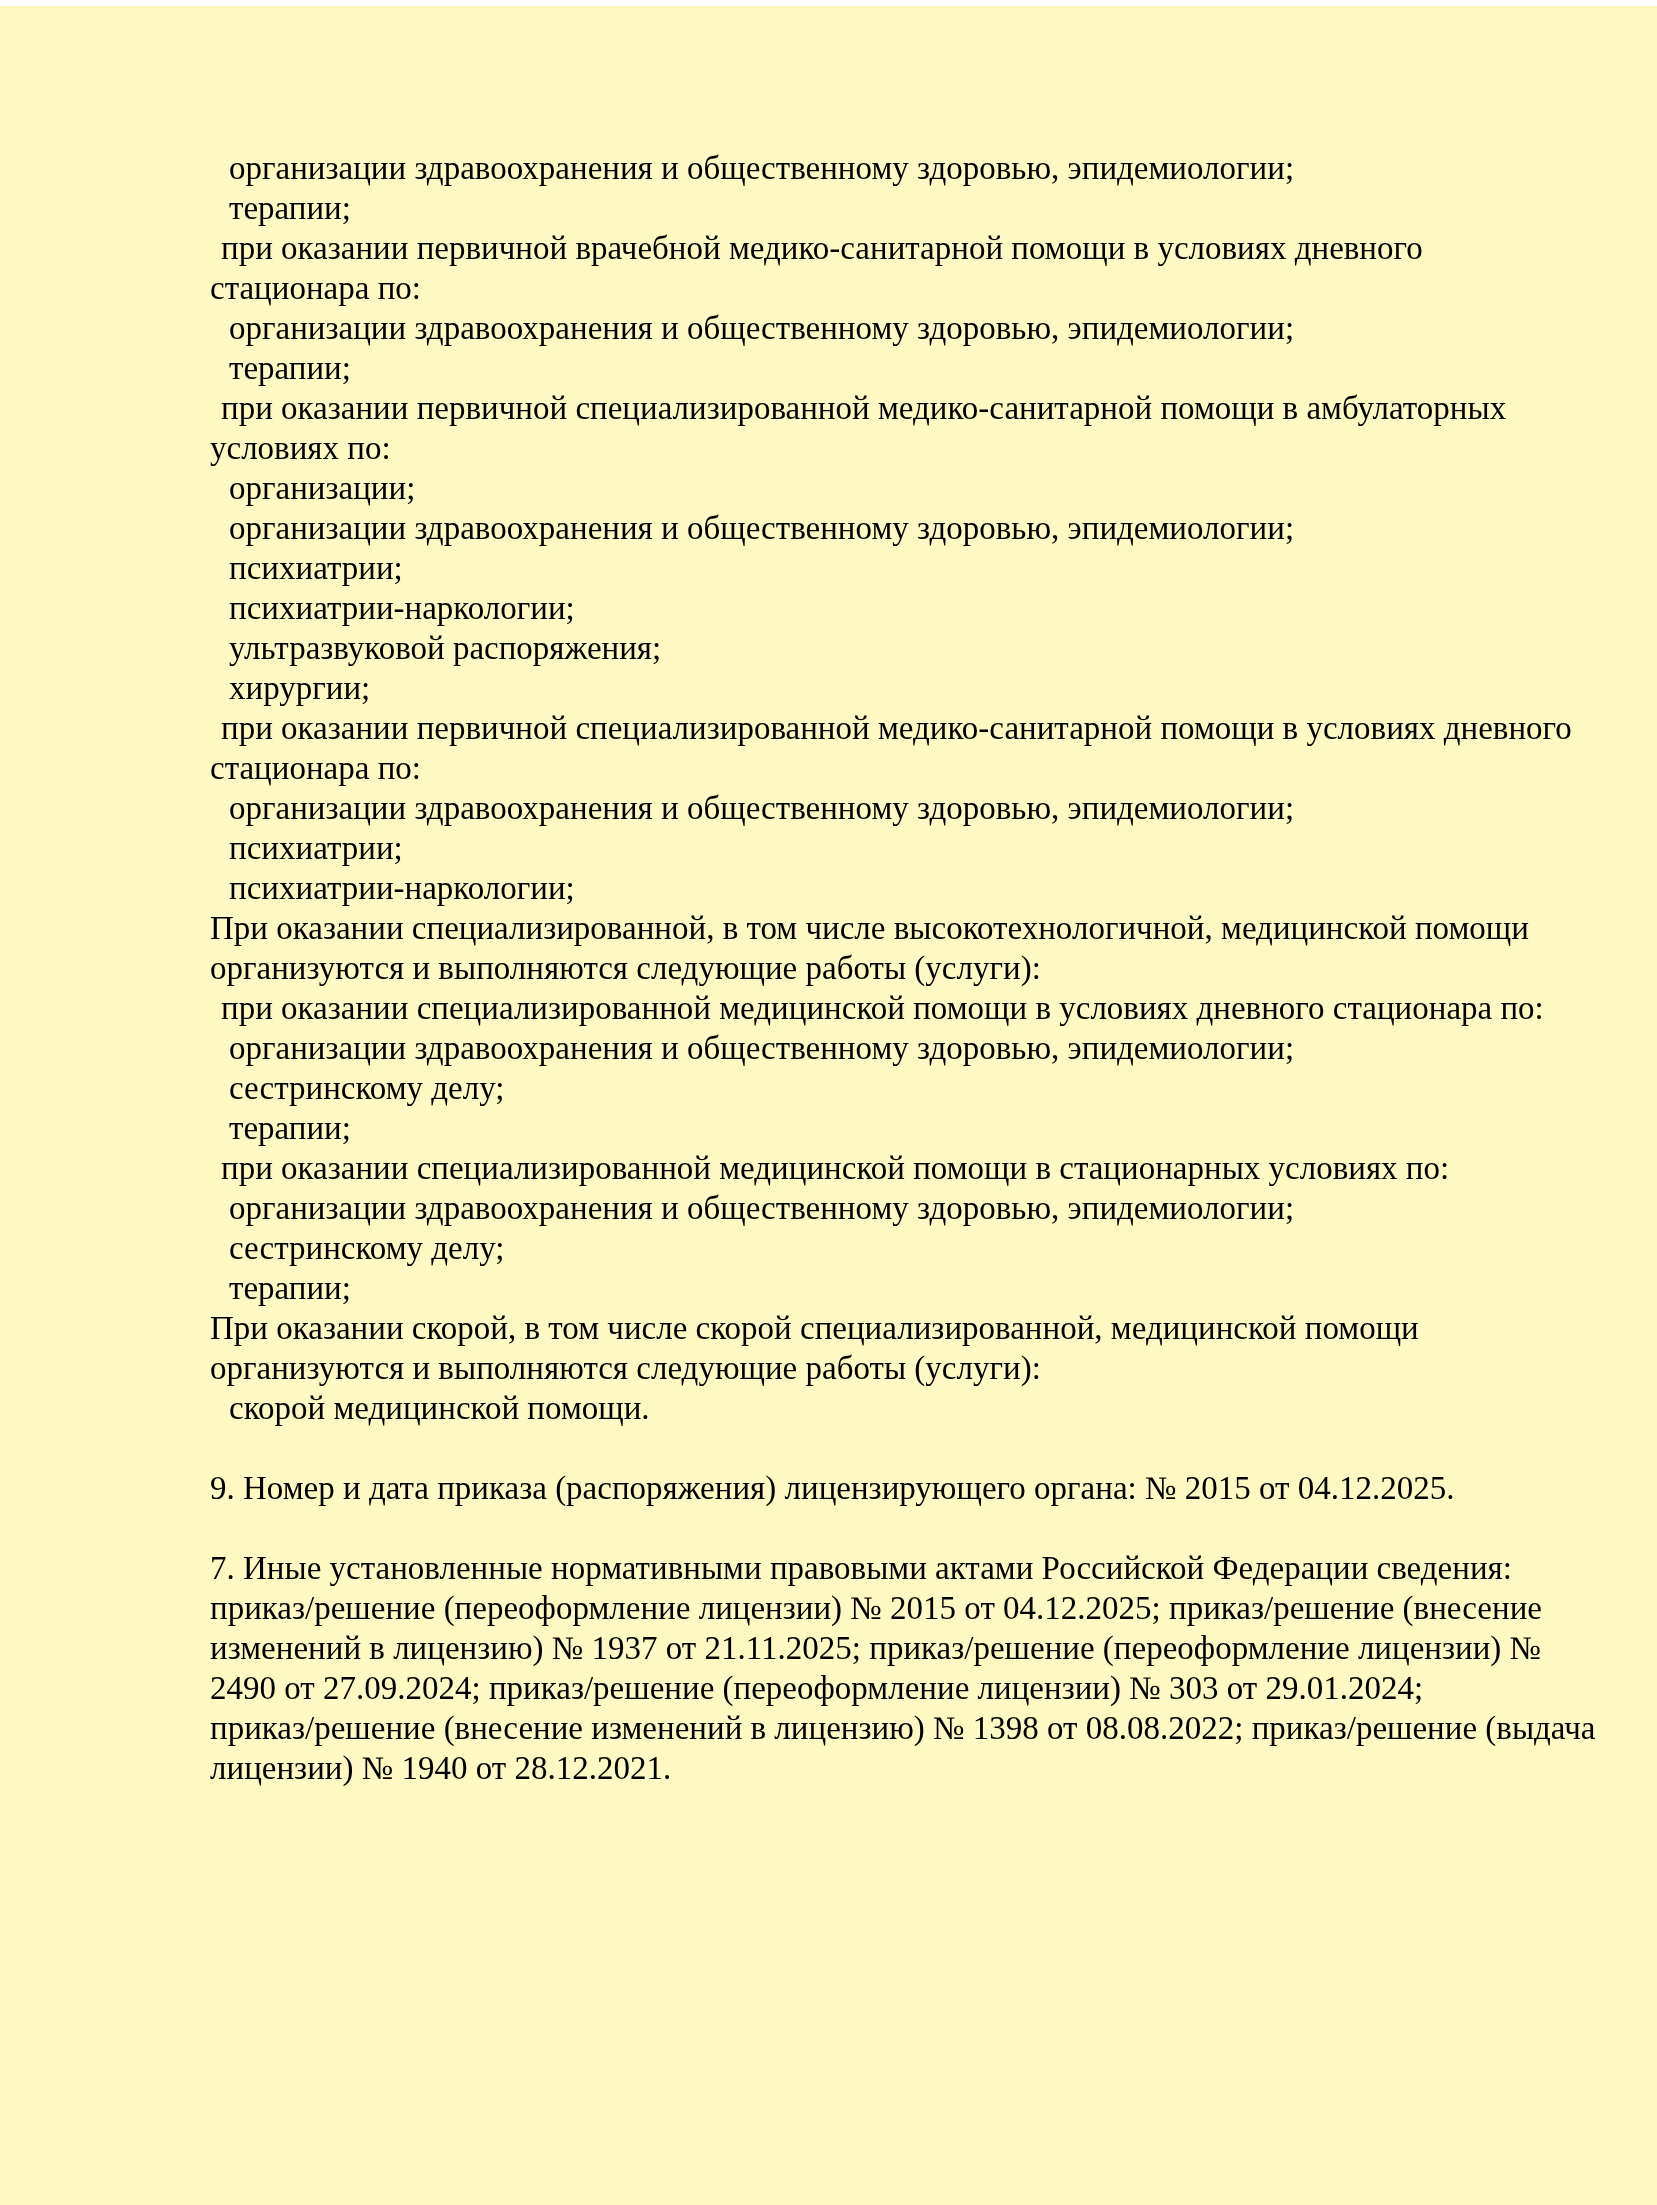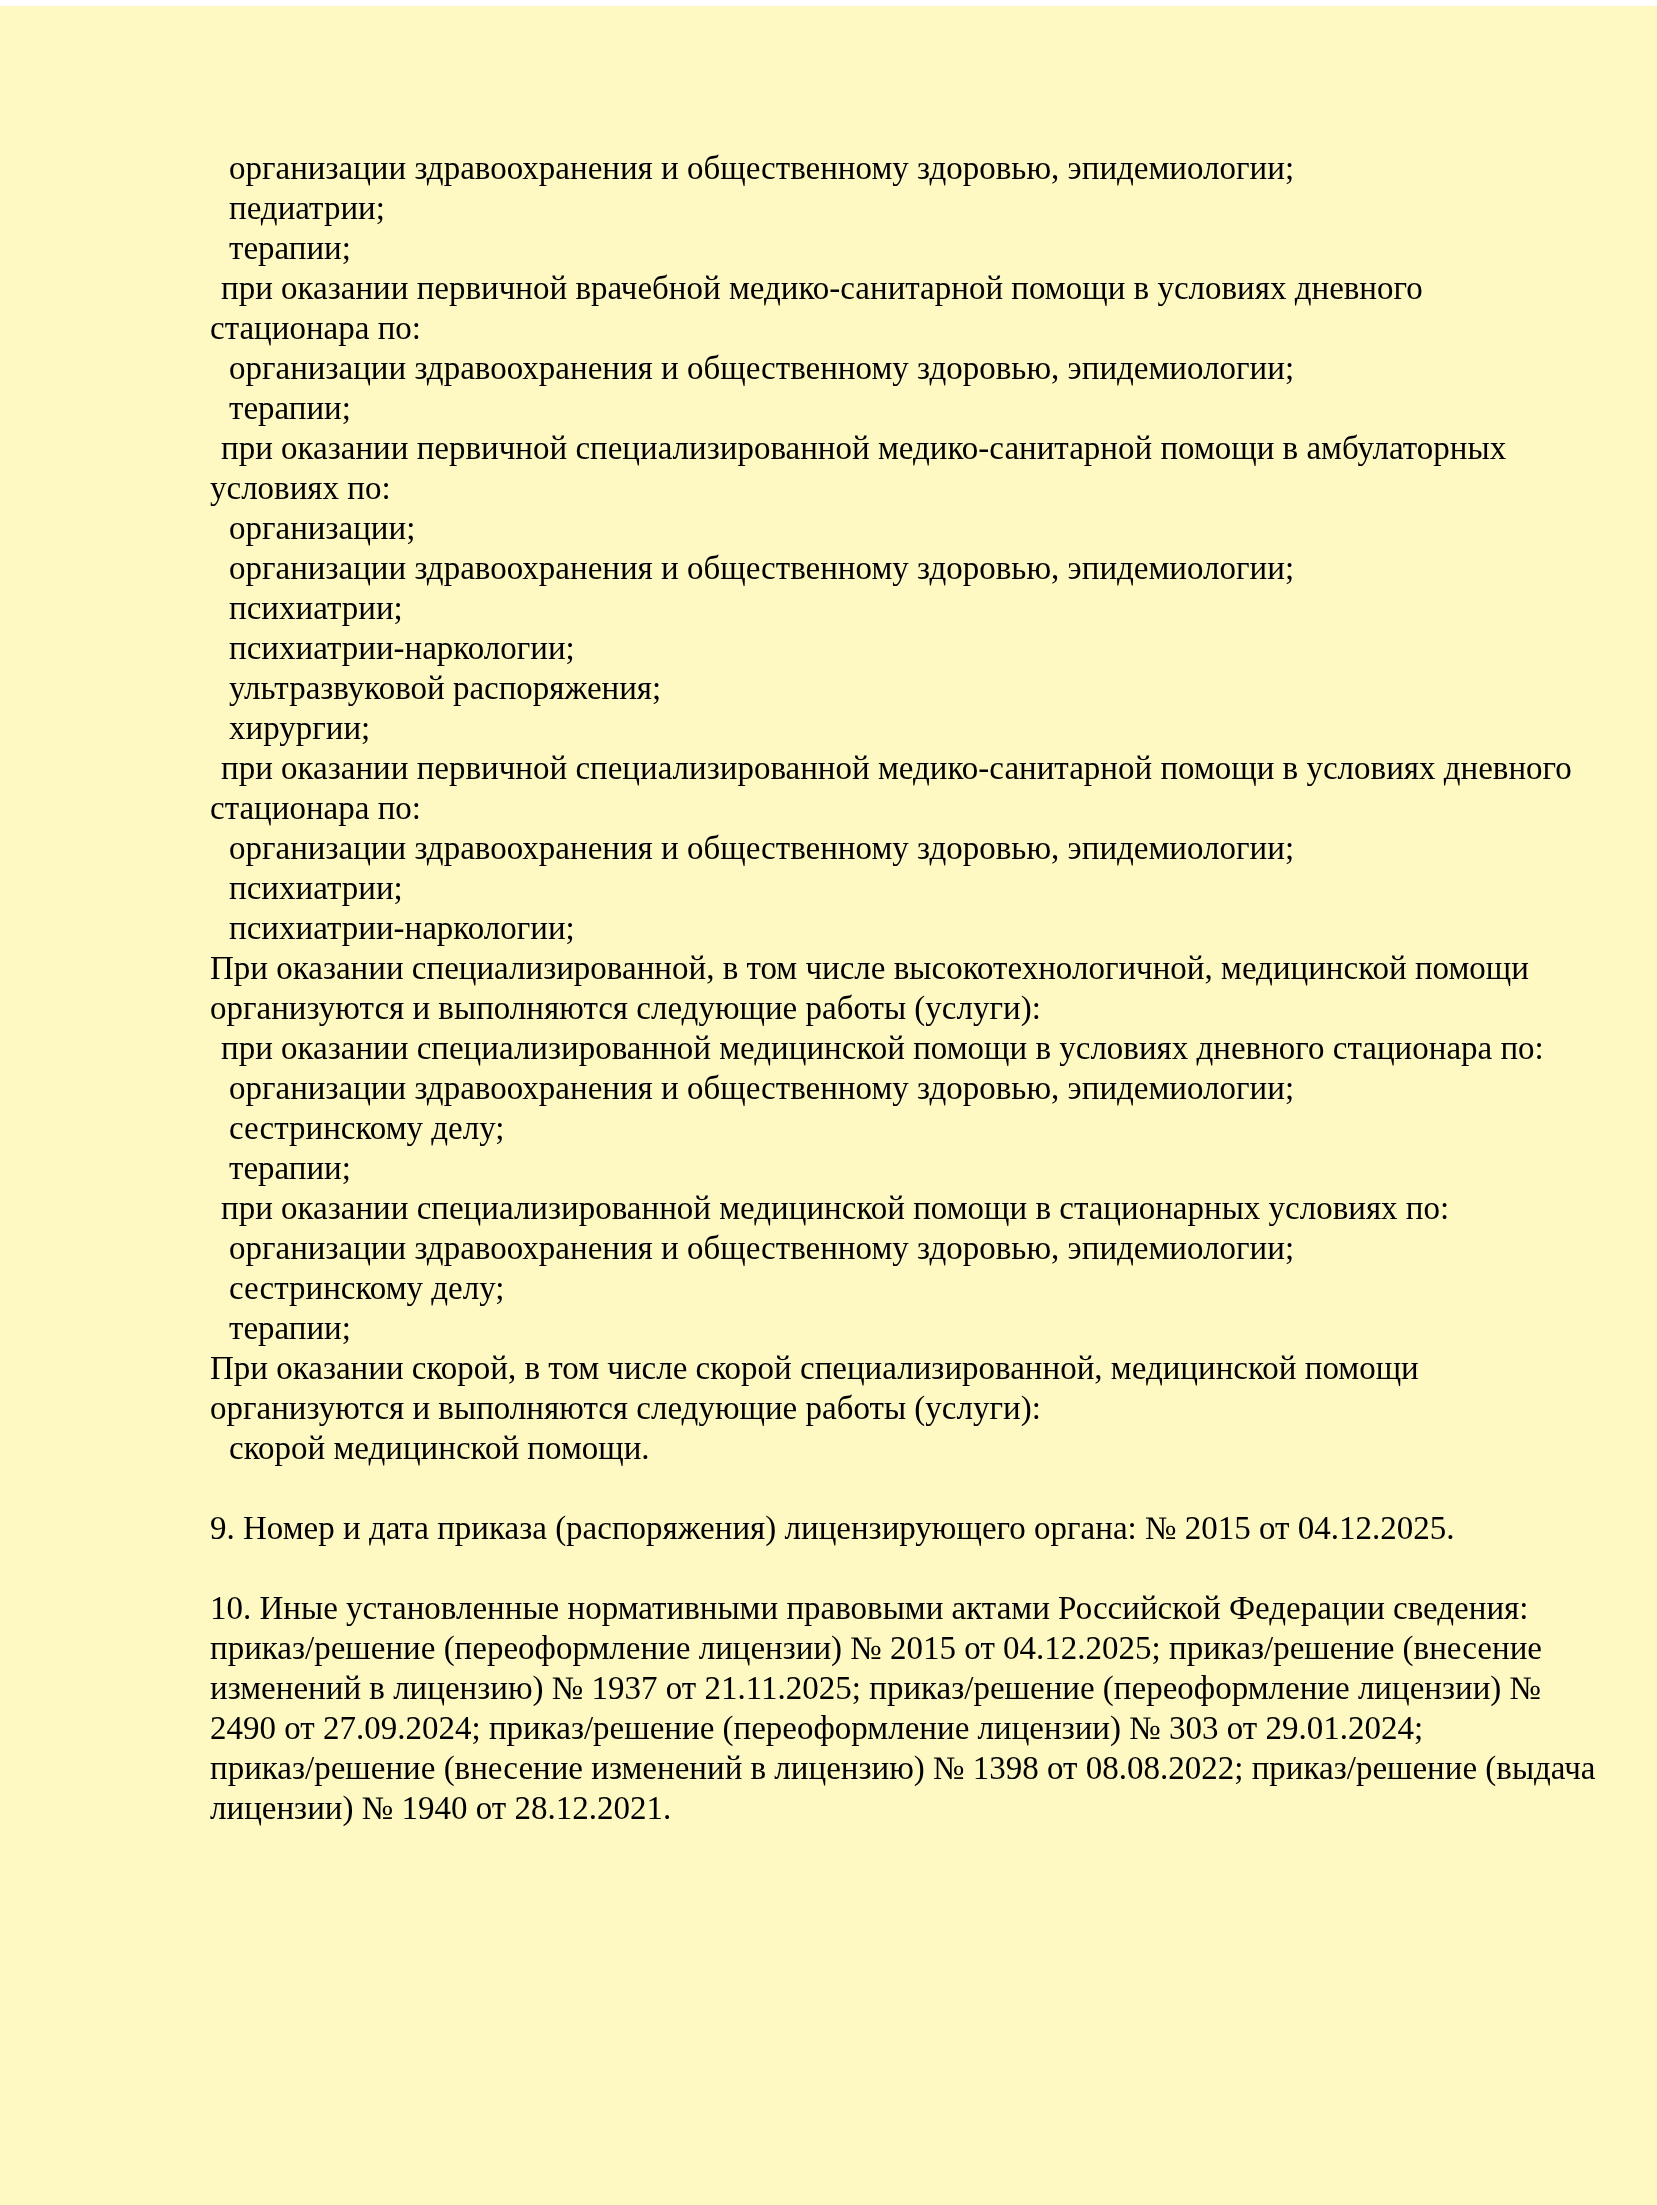--- a/index.html
+++ b/index.html
@@ -39,21 +39,20 @@
   .indent-0 { margin-left: 12px; }
   .indent-1 { margin-left: 23px; }
   .indent-2 { margin-left: 31px; }
 </style>
 </head>
 <body>
 
 <div class="page">
   <div class="text-block" style="color: rgb(0, 0, 0);">
       <div class="line indent-2">организации здравоохранения и общественному здоровью, эпидемиологии;</div>
-      <div class="line indent-2">педиатрии;</div>
       <div class="line indent-2">терапии;</div>
       <div class="line indent-1">при оказании первичной врачебной медико-санитарной помощи в условиях дневного</div>
       <div class="line indent-0">стационара по:</div>
       <div class="line indent-2">организации здравоохранения и общественному здоровью, эпидемиологии;</div>
       <div class="line indent-2">терапии;</div>
       <div class="line indent-1">при оказании первичной специализированной медико-санитарной помощи в амбулаторных</div>
       <div class="line indent-0">условиях по:</div>
       <div class="line indent-2">организации;</div>
       <div class="line indent-2">организации здравоохранения и общественному здоровью, эпидемиологии;</div>
       <div class="line indent-2">психиатрии;</div>
@@ -74,21 +73,21 @@
       <div class="line indent-1">при оказании специализированной медицинской помощи в стационарных условиях по:</div>
       <div class="line indent-2">организации здравоохранения и общественному здоровью, эпидемиологии;</div>
       <div class="line indent-2">сестринскому делу;</div>
       <div class="line indent-2">терапии;</div>
       <div class="line indent-0">При оказании скорой, в том числе скорой специализированной, медицинской помощи</div>
       <div class="line indent-0">организуются и выполняются следующие работы (услуги):</div>
       <div class="line indent-2">скорой медицинской помощи.</div>
       <div class="line indent-0"></div>
       <div class="line indent-0">9. Номер и дата приказа (распоряжения) лицензирующего органа: № 2015 от 04.12.2025.</div>
       <div class="line indent-0"></div>
-      <div class="line indent-0">10. Иные установленные нормативными правовыми актами Российской Федерации сведения:</div>
+      <div class="line indent-0">7. Иные установленные нормативными правовыми актами Российской Федерации сведения:</div>
       <div class="line indent-0">приказ/решение (переоформление лицензии) № 2015 от 04.12.2025; приказ/решение (внесение</div>
       <div class="line indent-0">изменений в лицензию) № 1937 от 21.11.2025; приказ/решение (переоформление лицензии) №</div>
       <div class="line indent-0">2490 от 27.09.2024; приказ/решение (переоформление лицензии) № 303 от 29.01.2024;</div>
       <div class="line indent-0">приказ/решение (внесение изменений в лицензию) № 1398 от 08.08.2022; приказ/решение (выдача</div>
       <div class="line indent-0">лицензии) № 1940 от 28.12.2021.</div>
     </div>
 </div>
 
 
 </body></html>

